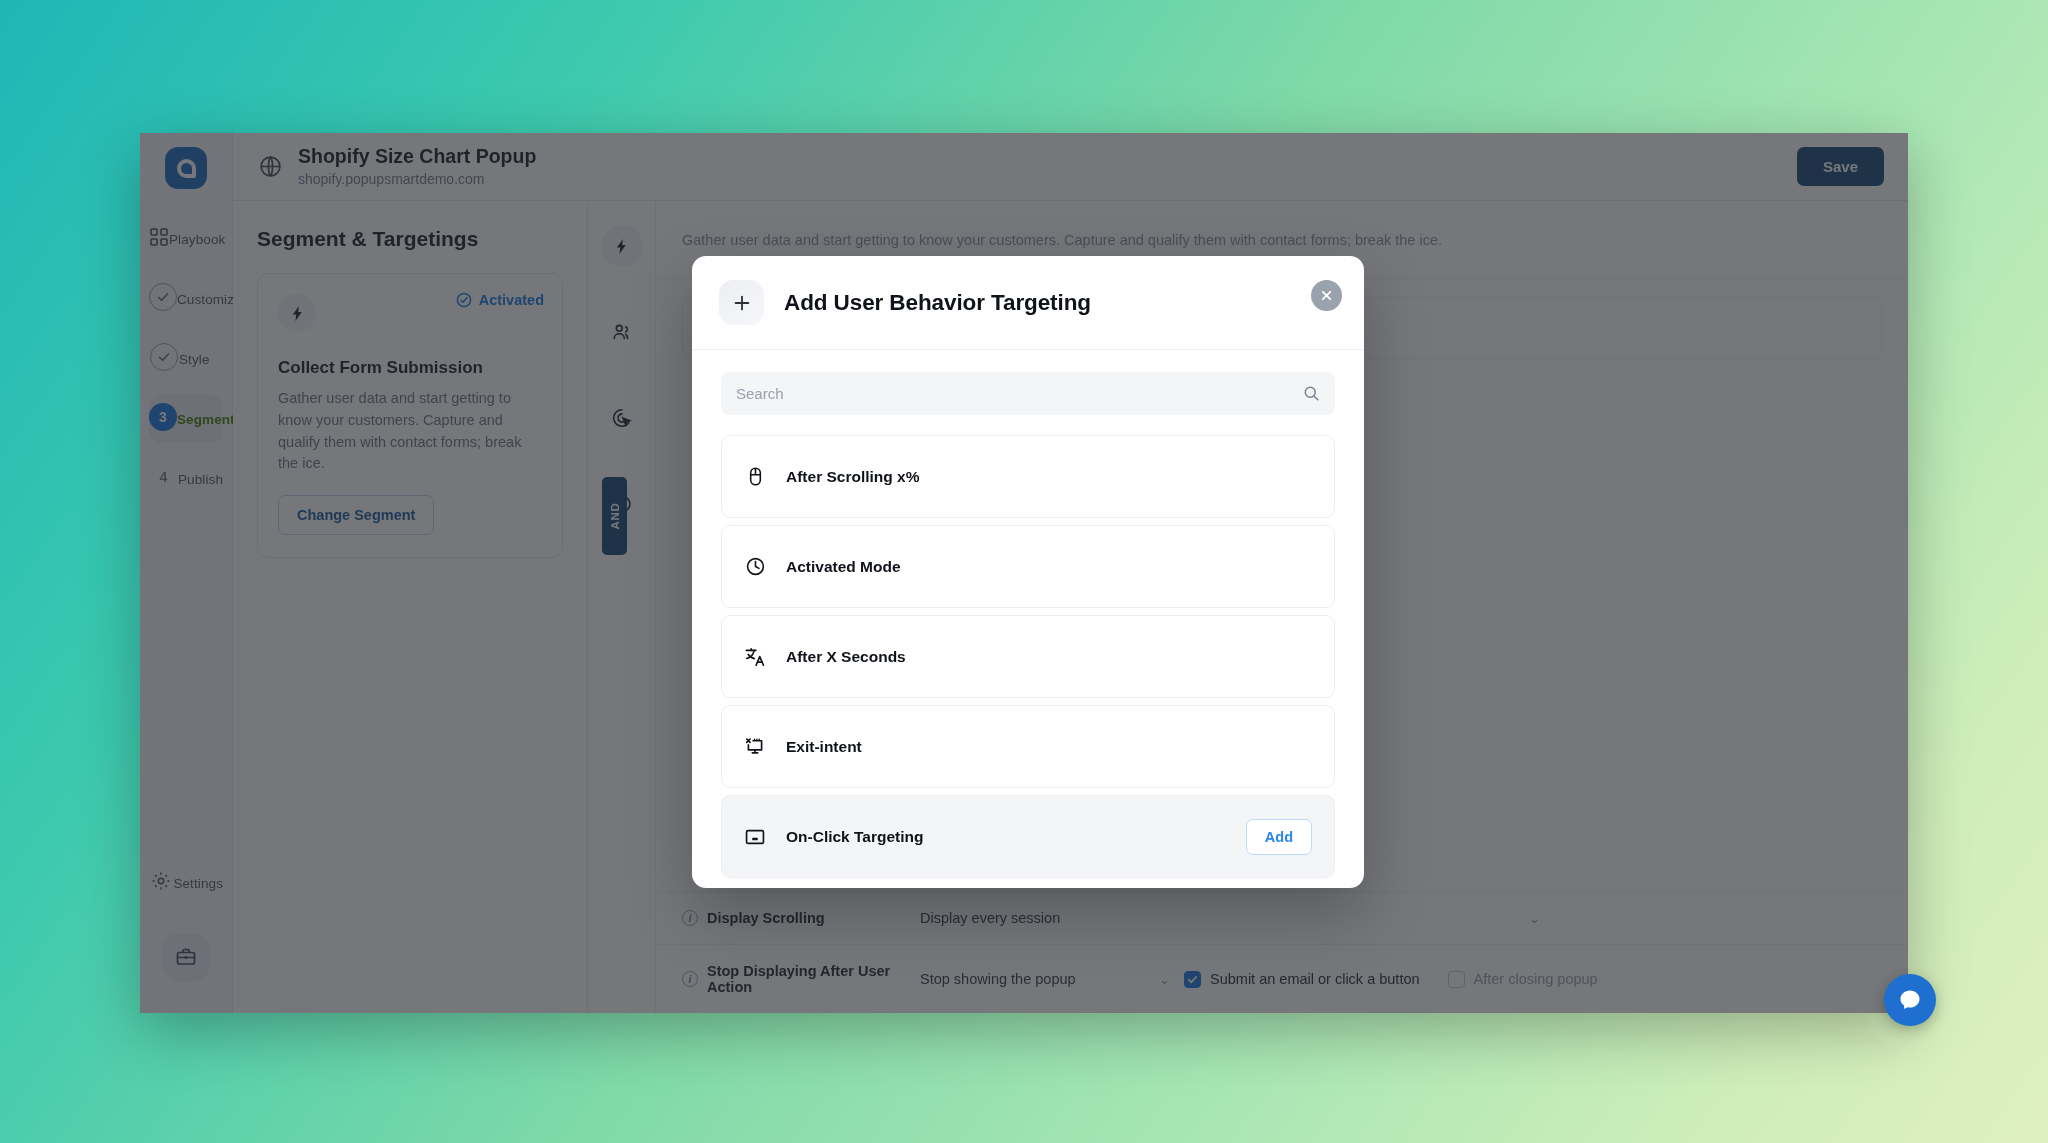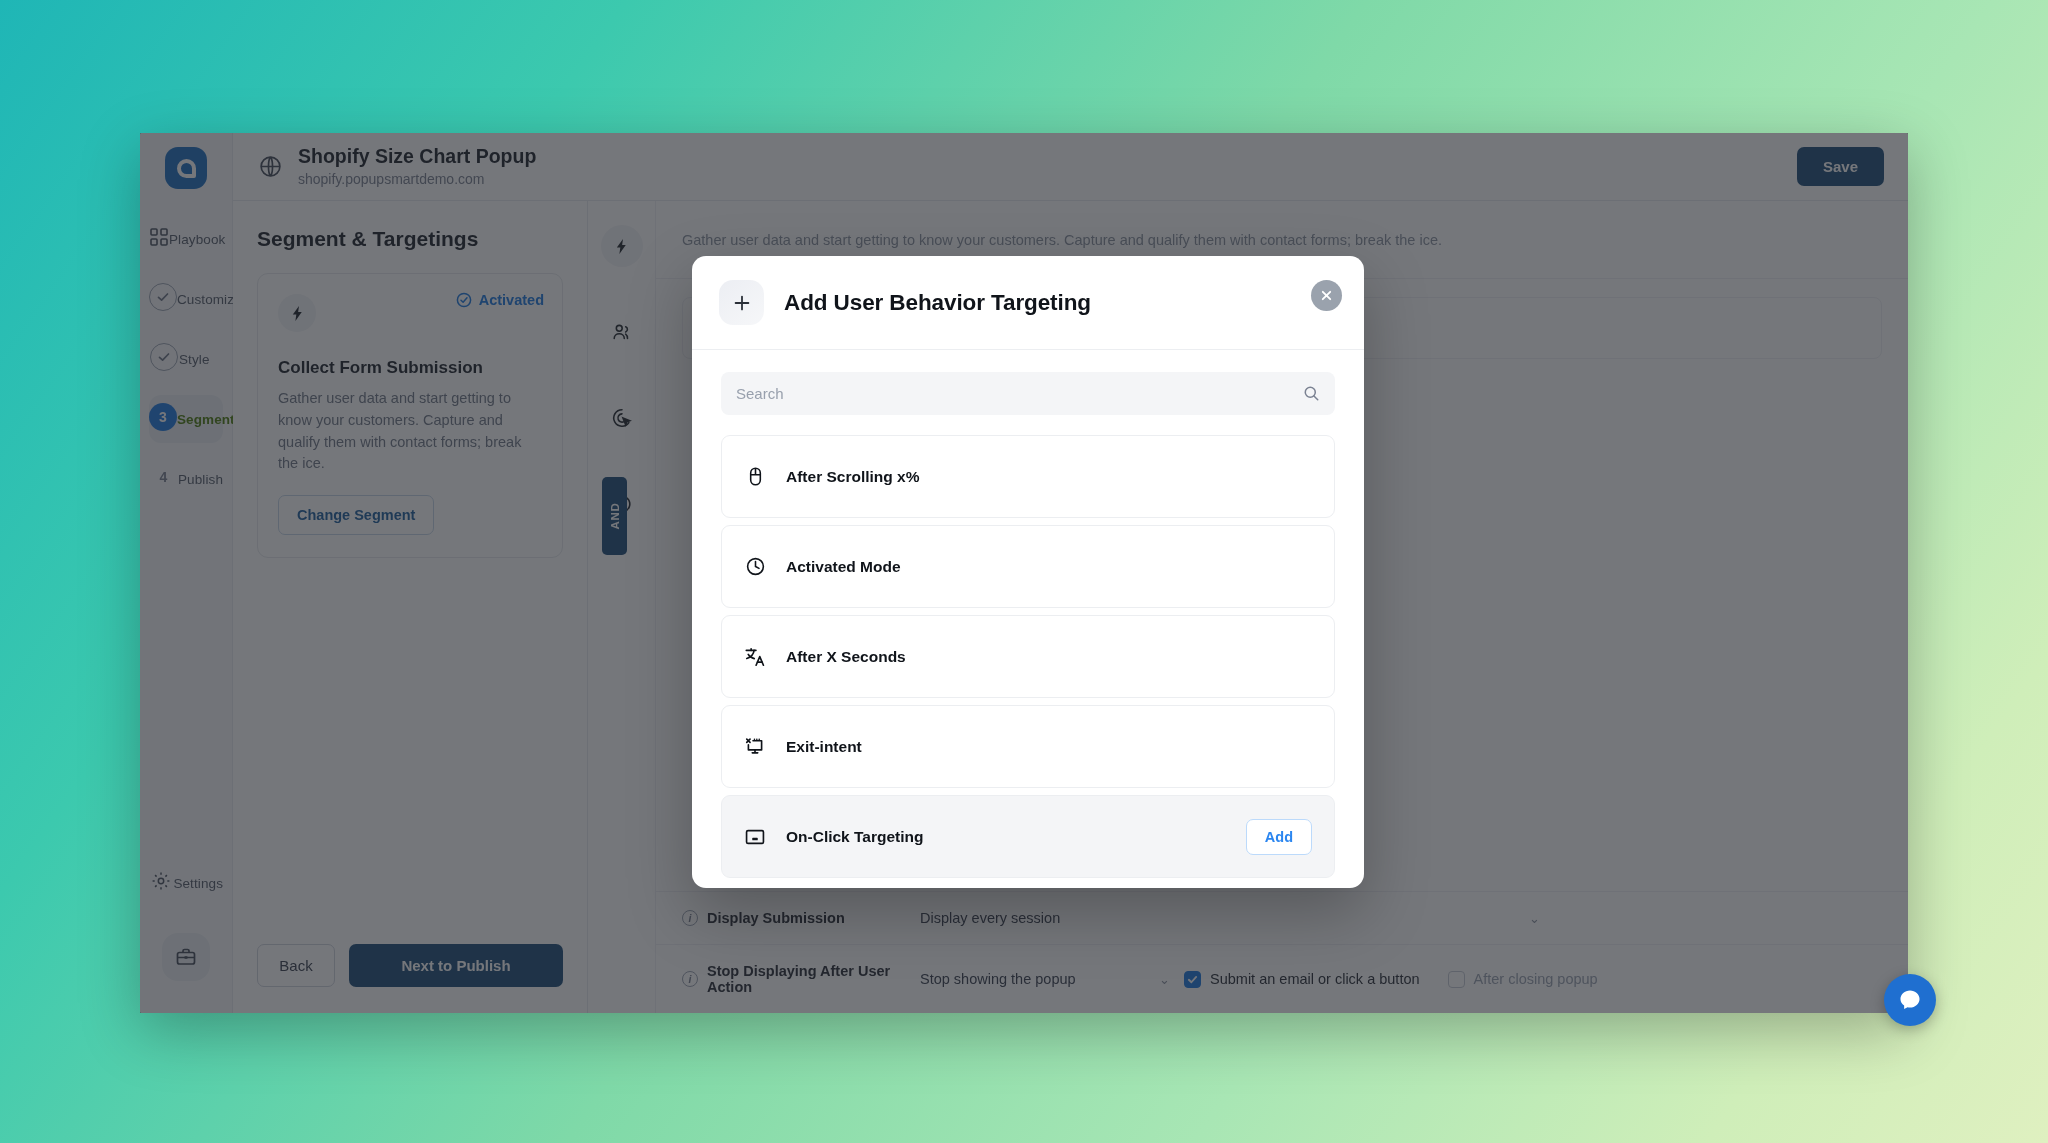--- a/index.html
+++ b/index.html
@@ -439,24 +439,20 @@
           <div class="bolt-circle">
             <svg width="17" height="17" viewBox="0 0 16 16" fill="currentColor">
                 <path d="M9.4 1 3.6 9h3.3l-.9 6 6-8.4H8.6z"></path>
               </svg>
           </div>
           <div class="seg-card-title">Collect Form Submission</div>
           <div class="seg-card-desc">Gather user data and start getting to know your customers. Capture and qualify them with contact forms; break the ice.</div>
           <button class="change-seg">Change Segment</button>
         </div>
 
-        <div class="seg-footer">
-          <button class="back-btn">Back</button>
-          <button class="next-btn">Next to Publish</button>
-        </div>
       </div>
 
       <div class="content">
 
         <div class="content-rail">
           <div class="crail-ico shaded">
             <svg width="17" height="17" viewBox="0 0 16 16" fill="currentColor">
                 <path d="M9.4 1 3.6 9h3.3l-.9 6 6-8.4H8.6z"></path>
               </svg>
           </div>
@@ -489,21 +485,21 @@
         <div class="content-body">
           <div class="ghost-row">
             <span>Gather user data and start getting to know your customers. Capture and qualify them with contact forms; break the ice.</span>
           </div>
           <div class="ghost-block"></div>
           <div class="content-spacer"></div>
 
           <div class="setting-row">
             <div class="setting-label">
               <span class="info-ico">i</span>
-              <span>Display Submission</span>
+              <span>Display Scrolling</span>
             </div>
             <div class="select-like">
               <span>Display every session</span>
               <span class="chev">⌄</span>
             </div>
           </div>
 
           <div class="setting-row">
             <div class="setting-label">
               <span class="info-ico">i</span>

